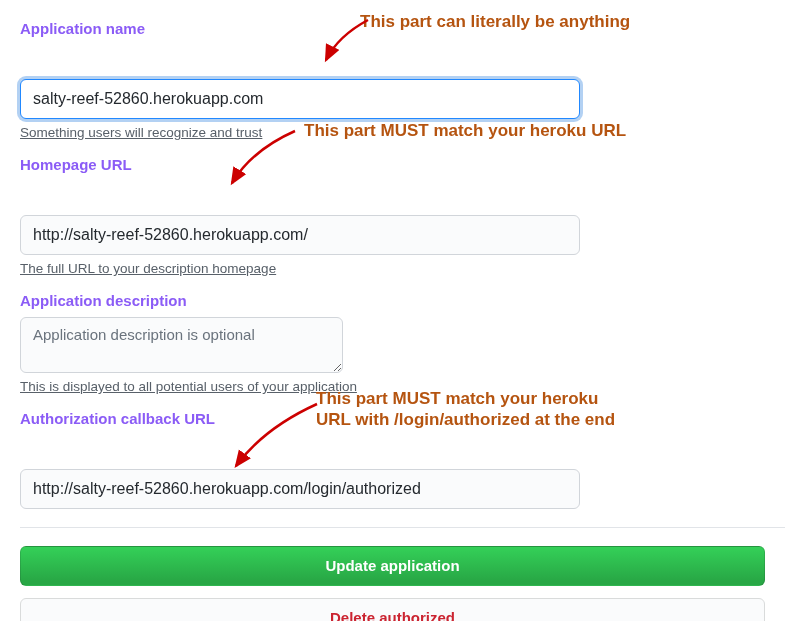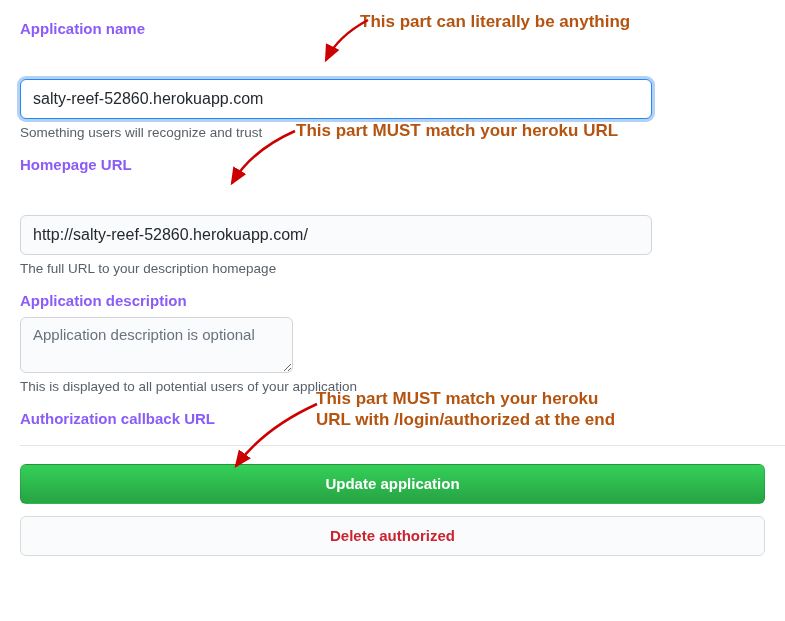--- a/index.html
+++ b/index.html
@@ -20,57 +20,58 @@
     }
     .form-label {
       display: block;
       font-weight: 600;
       font-size: 15px;
       color: #8b5cf6;
       margin-bottom: 8px;
     }
     .form-input {
       display: block;
-      width: 632px;
+      width: 560px;
       padding: 8px 12px;
       font-size: 16px;
       line-height: 22px;
       color: #24292e;
       background-color: #fafbfc;
       border: 1px solid #d1d5da;
       border-radius: 6px;
       outline: none;
       margin-top: 42px;
     }
     .form-input.focused {
       background-color: #fff;
       border-color: #2188ff;
       box-shadow: 0 0 0 3px rgba(3,102,214,0.3);
     }
     .form-textarea {
       display: block;
-      width: 273px;
+      width: 323px;
       height: 56px;
       padding: 8px 12px;
       font-size: 15px;
       color: #24292e;
       background-color: #fafbfc;
       border: 1px solid #d1d5da;
       border-radius: 6px;
       outline: none;
       resize: vertical;
       font-family: inherit;
     }
     .form-textarea::placeholder {
       color: #6a737d;
     }
     .form-help {
       margin-top: 6px;
       font-size: 13.5px;
       color: #586069;
+      text-decoration: underline;
     }
     .form-help a {
       color: #0366d6;
       text-decoration: none;
     }
     .divider {
       height: 1px;
       background: #e1e4e8;
       margin: 18px 0;
       width: 765px;
@@ -132,41 +133,42 @@
 </div>
 
 <div class="form-group">
   <label class="form-label">Application description</label>
   <textarea class="form-textarea" placeholder="Application description is optional" style=""></textarea>
   <p class="form-help">This is displayed to all potential users of your application</p>
 </div>
 
 <div class="form-group">
   <label class="form-label">Authorization callback URL</label>
+  <input type="text" class="form-input" value="http://salty-reef-52860.herokuapp.com/login/authorized" style="">
 </div>
 
 <div class="divider"></div>
 
 <div class="button-row">
   <button class="btn btn-primary">Update application</button>
   <button class="btn btn-danger">Delete authorized</button>
 </div>
 
 <div class="annotation" style="top:11px; left:360px;">This part can literally be anything</div>
 
 <svg class="arrow" style="top:14px; left:318px;" width="55" height="55">
   <defs>
     <marker id="ah1" markerWidth="8" markerHeight="8" refX="6" refY="3" orient="auto">
       <path d="M0,0 L7,3 L0,6 Z" fill="#cc0000"></path>
     </marker>
   </defs>
   <path d="M50,6 Q20,22 8,46" stroke="#cc0000" stroke-width="2.5" fill="none" marker-end="url(#ah1)"></path>
 </svg>
 
-<div class="annotation" style="top:120px; left:296px;">This part MUST match your heroku URL</div>
+<div class="annotation" style="top:120px; left:304px;">This part MUST match your heroku URL</div>
 
 <svg class="arrow" style="top:125px; left:222px;" width="80" height="65">
   <defs>
     <marker id="ah2" markerWidth="8" markerHeight="8" refX="6" refY="3" orient="auto">
       <path d="M0,0 L7,3 L0,6 Z" fill="#cc0000"></path>
     </marker>
   </defs>
   <path d="M73,6 Q30,25 10,58" stroke="#cc0000" stroke-width="2.5" fill="none" marker-end="url(#ah2)"></path>
 </svg>
 

